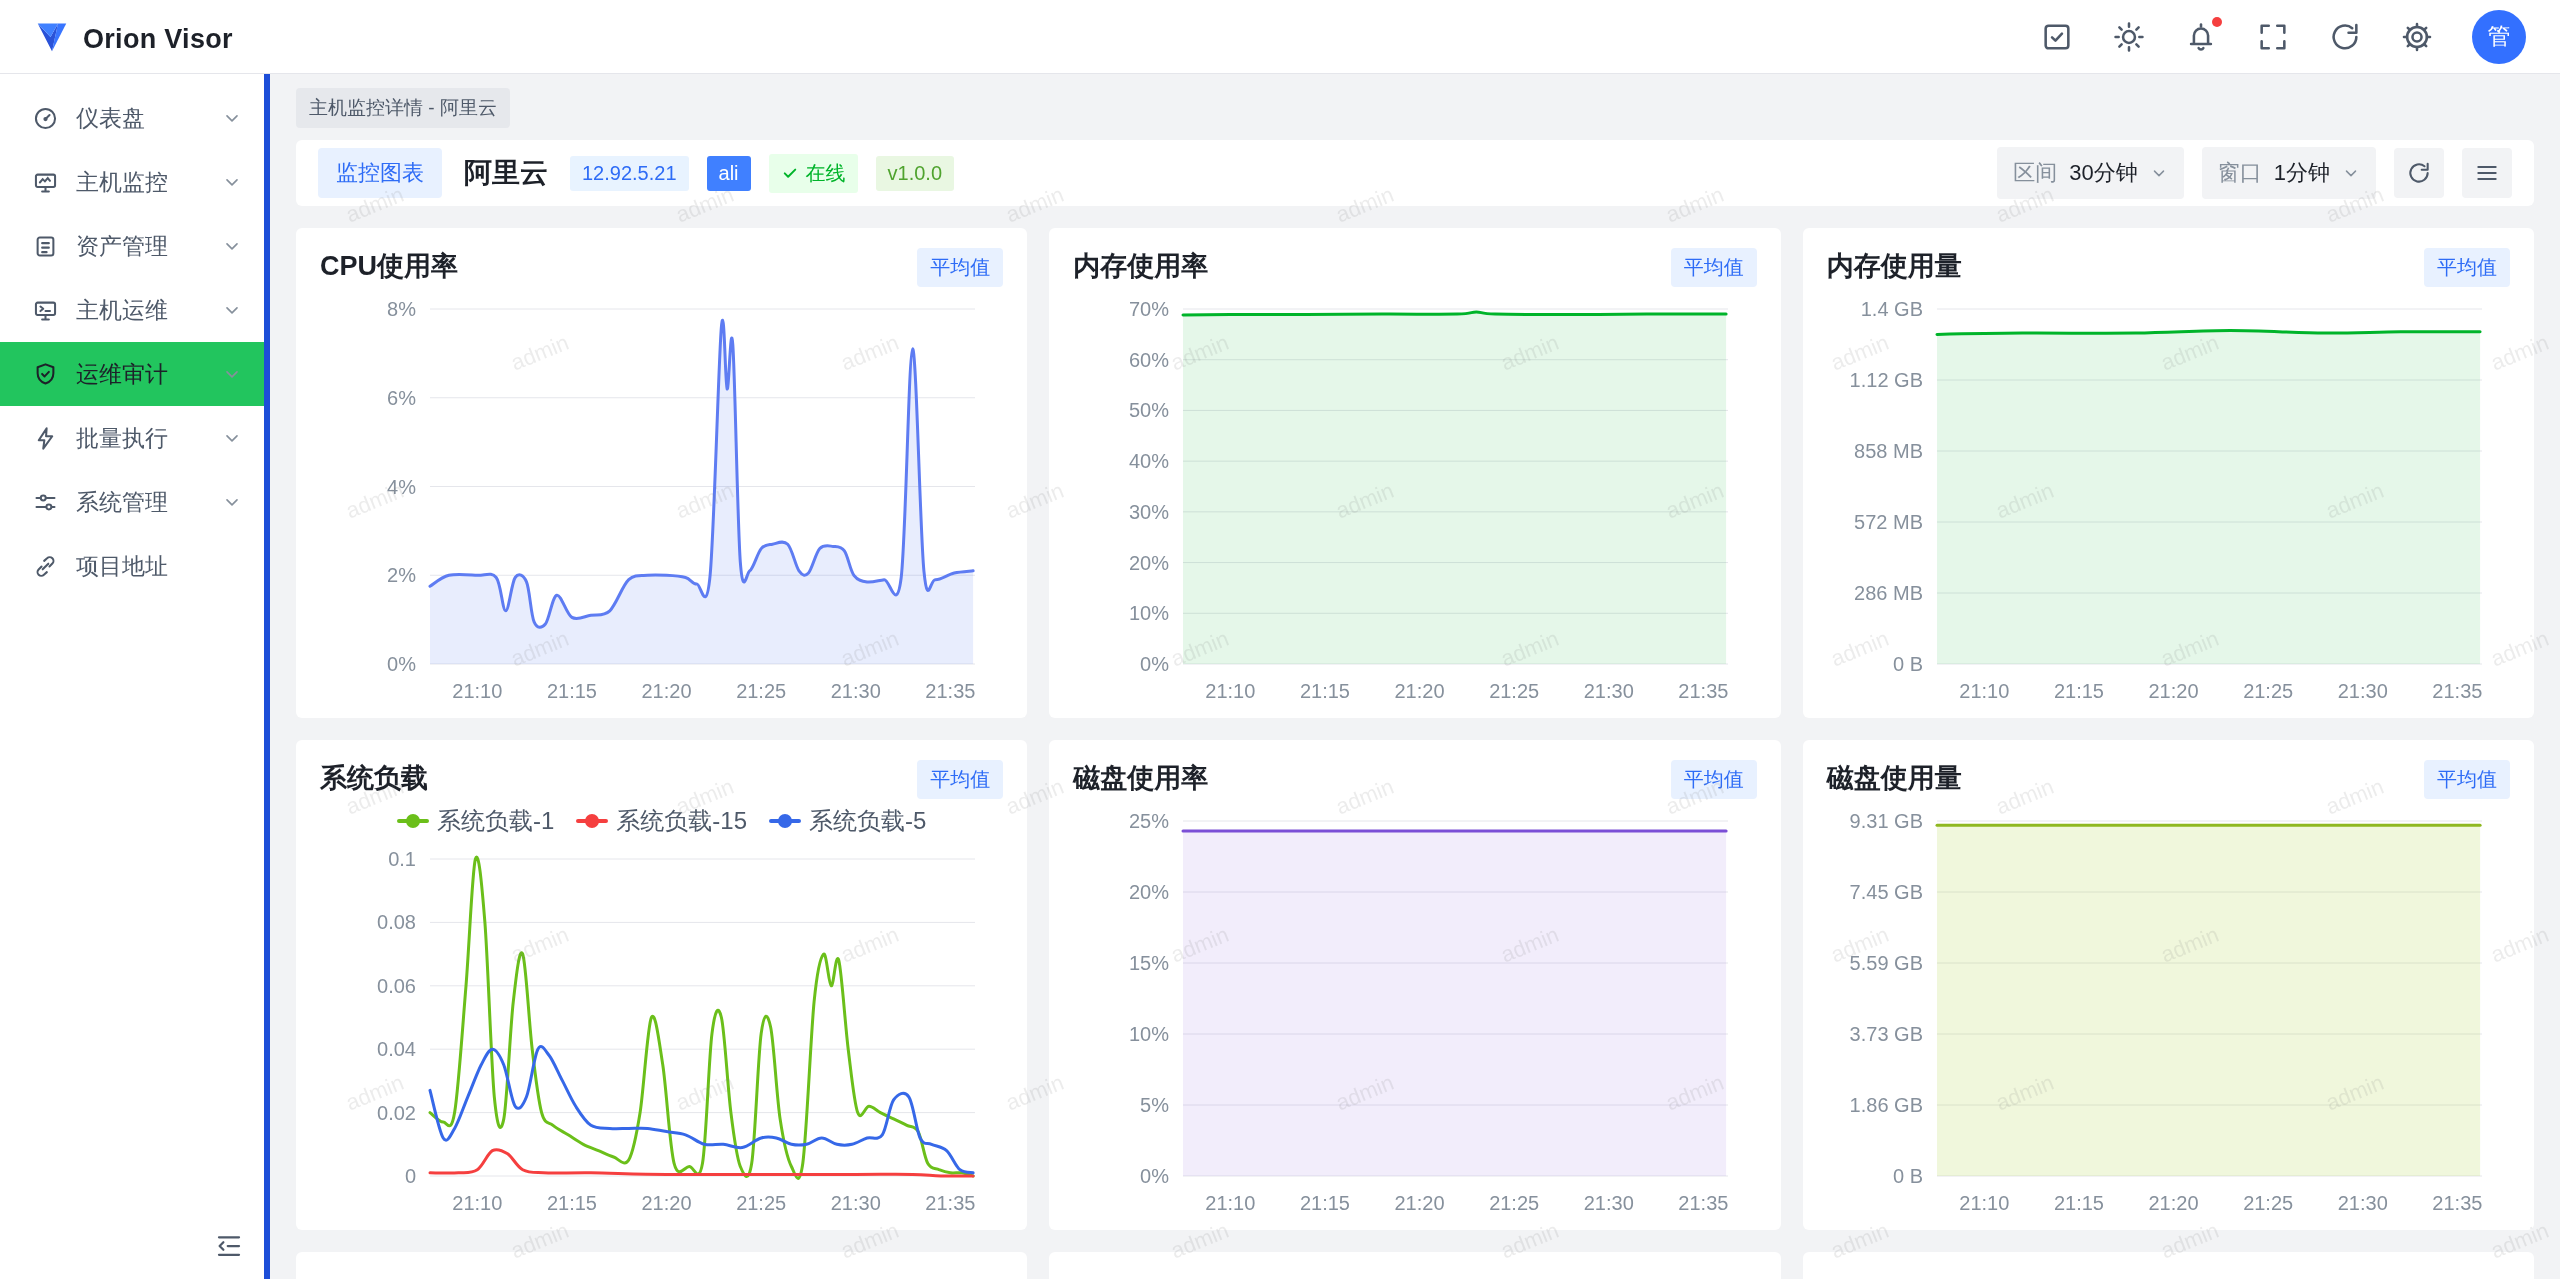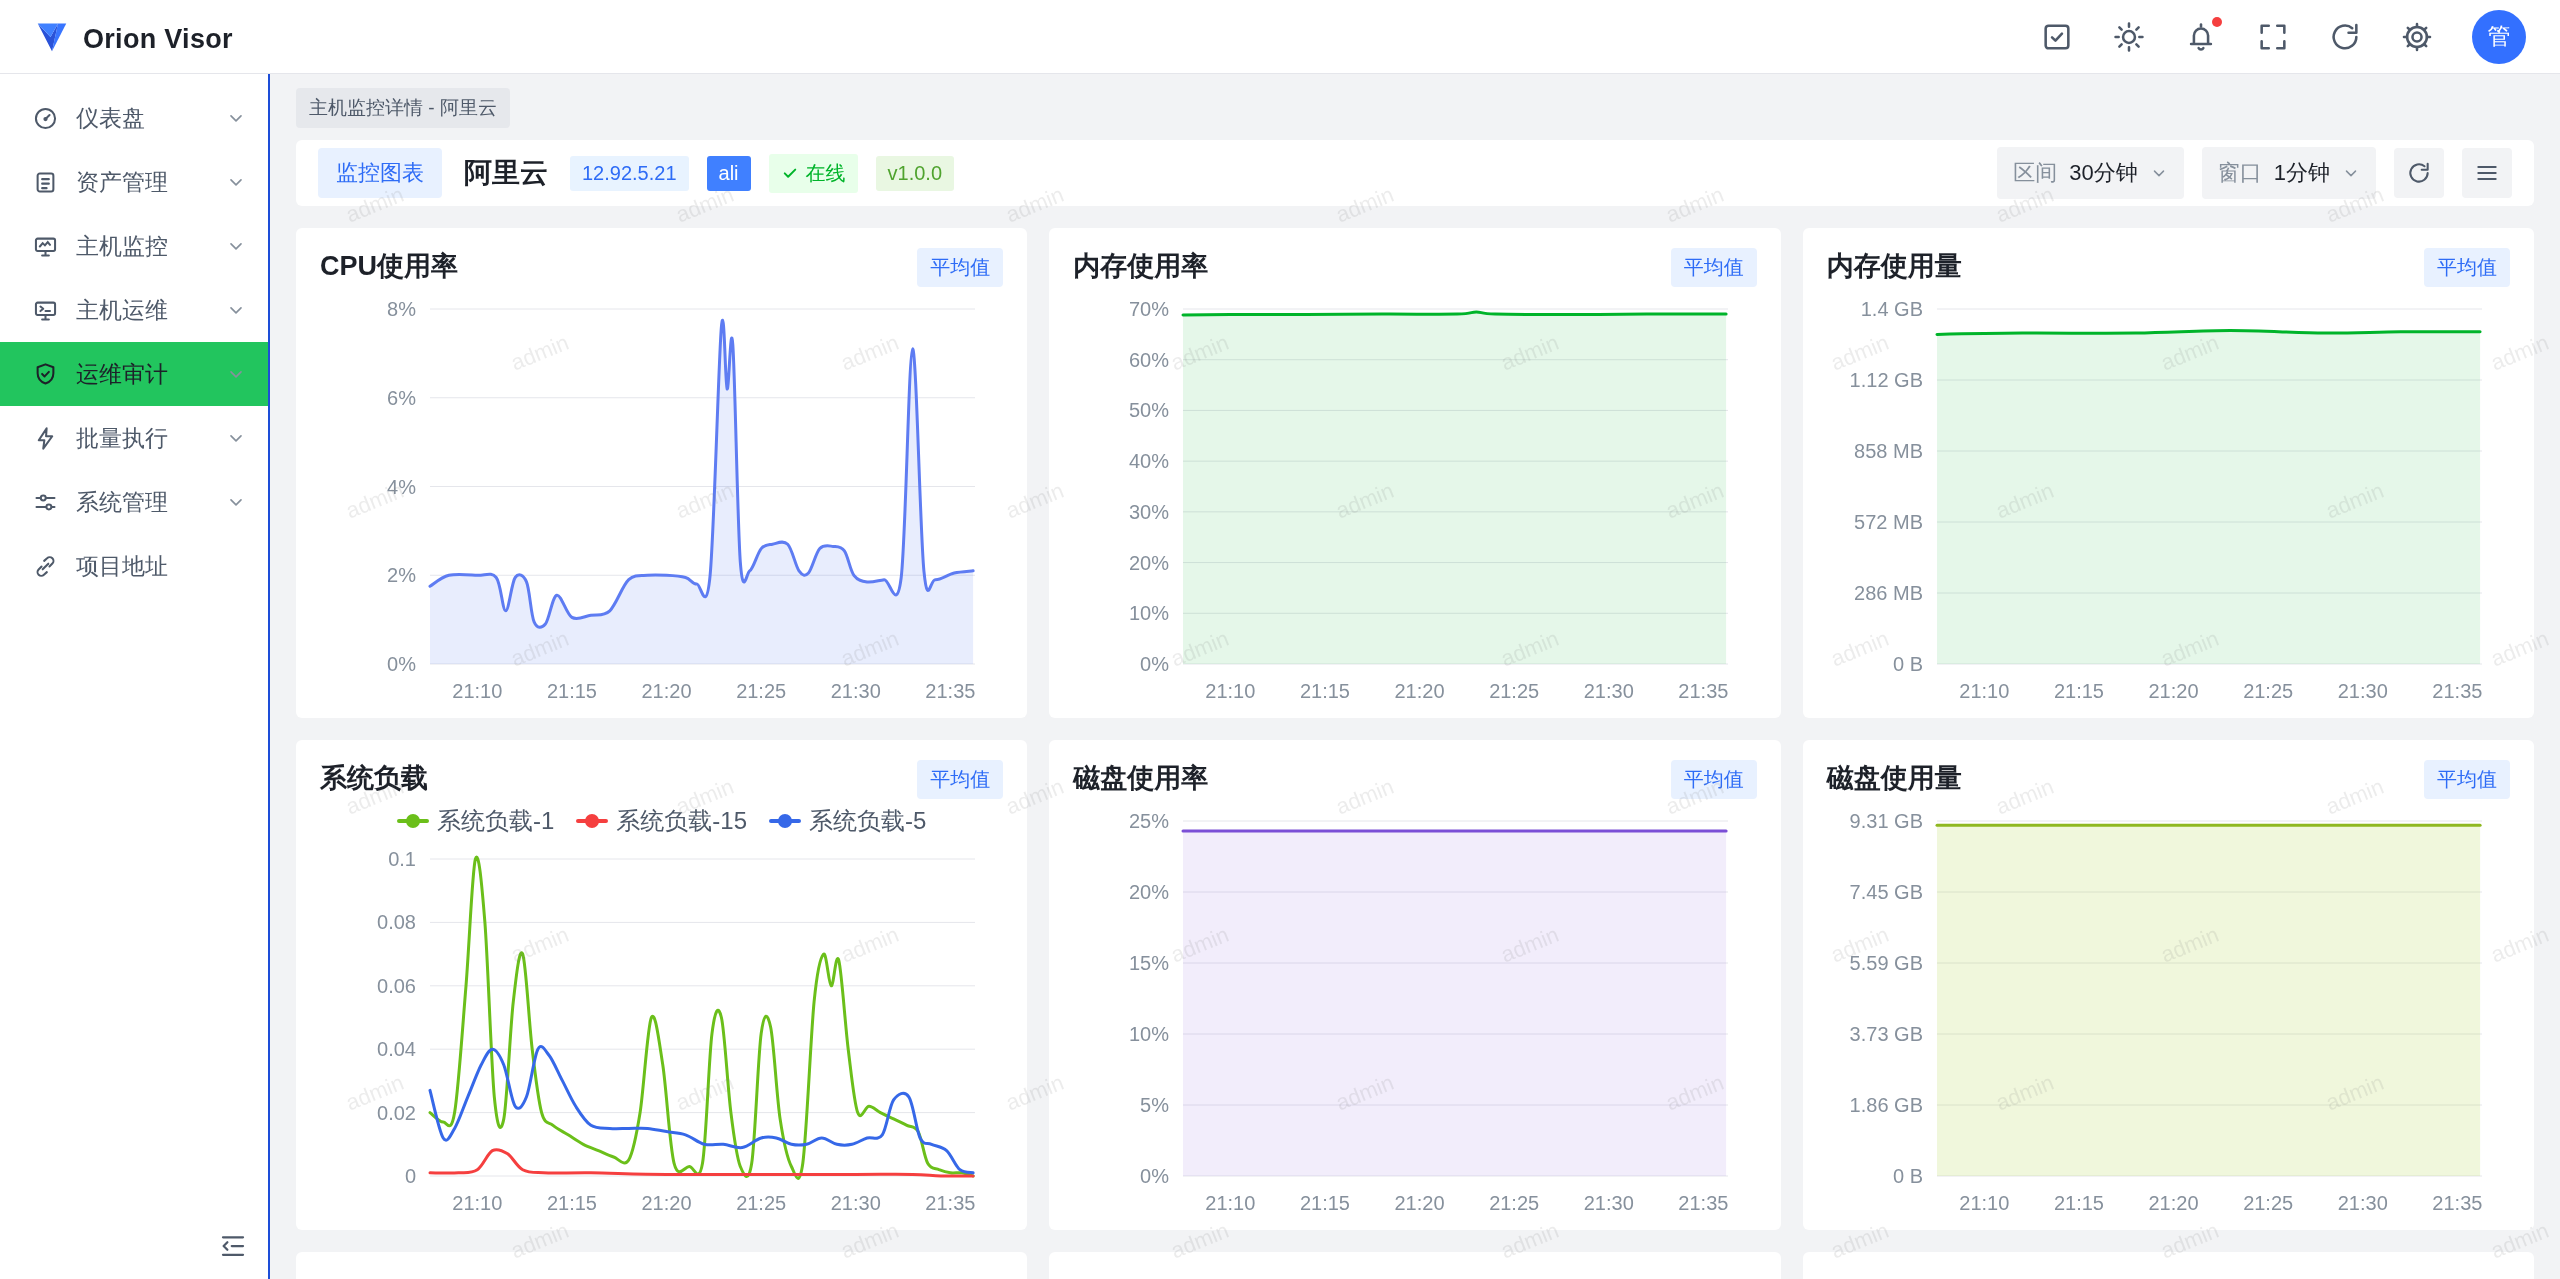--- a/index.html
+++ b/index.html
@@ -14,21 +14,21 @@
   .logo-text{font-size:27px;font-weight:700;letter-spacing:.3px}
   .topbar-right{display:flex;align-items:center;gap:38px}
   .tb-icon{width:34px;height:34px;color:#4e5969;position:relative;cursor:pointer}
   .tb-icon svg{width:100%;height:100%}
   .red-dot{position:absolute;top:-3px;right:-4px;width:10px;height:10px;border-radius:50%;background:#f53f3f}
   .avatar{width:54px;height:54px;border-radius:50%;background:#3370ff;color:#fff;display:flex;
     align-items:center;justify-content:center;font-size:23px;cursor:pointer;flex-shrink:0}
 
   
   #body{display:flex;height:1205px}
-  #sidebar{width:270px;background:#fff;border-right:2px solid #1d4ed8;padding-top:12px;
+  #sidebar{width:270px;background:#fff;border-right:6px solid #1d4ed8;padding-top:12px;
     position:relative;flex-shrink:0;z-index:10}
   .side-item{height:64px;display:flex;align-items:center;gap:17px;padding:0 22px 0 32px;
     font-size:23px;color:#4e5969;cursor:pointer}
   .side-item.active{background:#22c55e;color:#1d2129}
   .side-icon{width:27px;height:27px;flex-shrink:0}
   .side-icon svg{width:100%;height:100%}
   .chev{width:20px;height:20px;margin-left:auto;color:#86909c;flex-shrink:0}
   .chev svg{width:100%;height:100%}
   #collapse-btn{position:absolute;bottom:18px;right:20px;width:30px;height:30px;color:#4e5969;cursor:pointer}
   #collapse-btn svg{width:100%;height:100%}
@@ -149,39 +149,39 @@
       <span>仪表盘</span>
       <span class="chev">
           <svg viewBox="0 0 24 24" fill="none" stroke="currentColor" stroke-width="2" stroke-linecap="round" stroke-linejoin="round">
             <path d="M6 9.5l6 6 6-6"></path>
           </svg>
         </span>
     </div>
     <div class="side-item">
       <span class="side-icon">
           <svg viewBox="0 0 24 24" fill="none" stroke="currentColor" stroke-width="1.8" stroke-linecap="round">
+            <rect x="3.5" y="5" width="17" height="11" rx="1.5"></rect>
+            <path d="M9 20h6M12 16v4M7 12l2.5-3 2 2 2.5-3 2 2.5"></path>
+          </svg>
+        </span>
+      <span>主机监控</span>
+      <span class="chev">
+          <svg viewBox="0 0 24 24" fill="none" stroke="currentColor" stroke-width="2" stroke-linecap="round" stroke-linejoin="round">
+            <path d="M6 9.5l6 6 6-6"></path>
+          </svg>
+        </span>
+    </div>
+    <div class="side-item">
+      <span class="side-icon">
+          <svg viewBox="0 0 24 24" fill="none" stroke="currentColor" stroke-width="1.8" stroke-linecap="round">
             <rect x="5" y="4" width="14" height="16" rx="2"></rect>
             <path d="M9 9h6M9 13h6M9 17h4"></path>
           </svg>
         </span>
       <span>资产管理</span>
-      <span class="chev">
-          <svg viewBox="0 0 24 24" fill="none" stroke="currentColor" stroke-width="2" stroke-linecap="round" stroke-linejoin="round">
-            <path d="M6 9.5l6 6 6-6"></path>
-          </svg>
-        </span>
-    </div>
-    <div class="side-item">
-      <span class="side-icon">
-          <svg viewBox="0 0 24 24" fill="none" stroke="currentColor" stroke-width="1.8" stroke-linecap="round">
-            <rect x="3.5" y="5" width="17" height="11" rx="1.5"></rect>
-            <path d="M9 20h6M12 16v4M7 12l2.5-3 2 2 2.5-3 2 2.5"></path>
-          </svg>
-        </span>
-      <span>主机监控</span>
       <span class="chev">
           <svg viewBox="0 0 24 24" fill="none" stroke="currentColor" stroke-width="2" stroke-linecap="round" stroke-linejoin="round">
             <path d="M6 9.5l6 6 6-6"></path>
           </svg>
         </span>
     </div>
     <div class="side-item">
       <span class="side-icon">
           <svg viewBox="0 0 24 24" fill="none" stroke="currentColor" stroke-width="1.8" stroke-linecap="round" stroke-linejoin="round">
             <rect x="3.5" y="5" width="17" height="11" rx="1.5"></rect>

